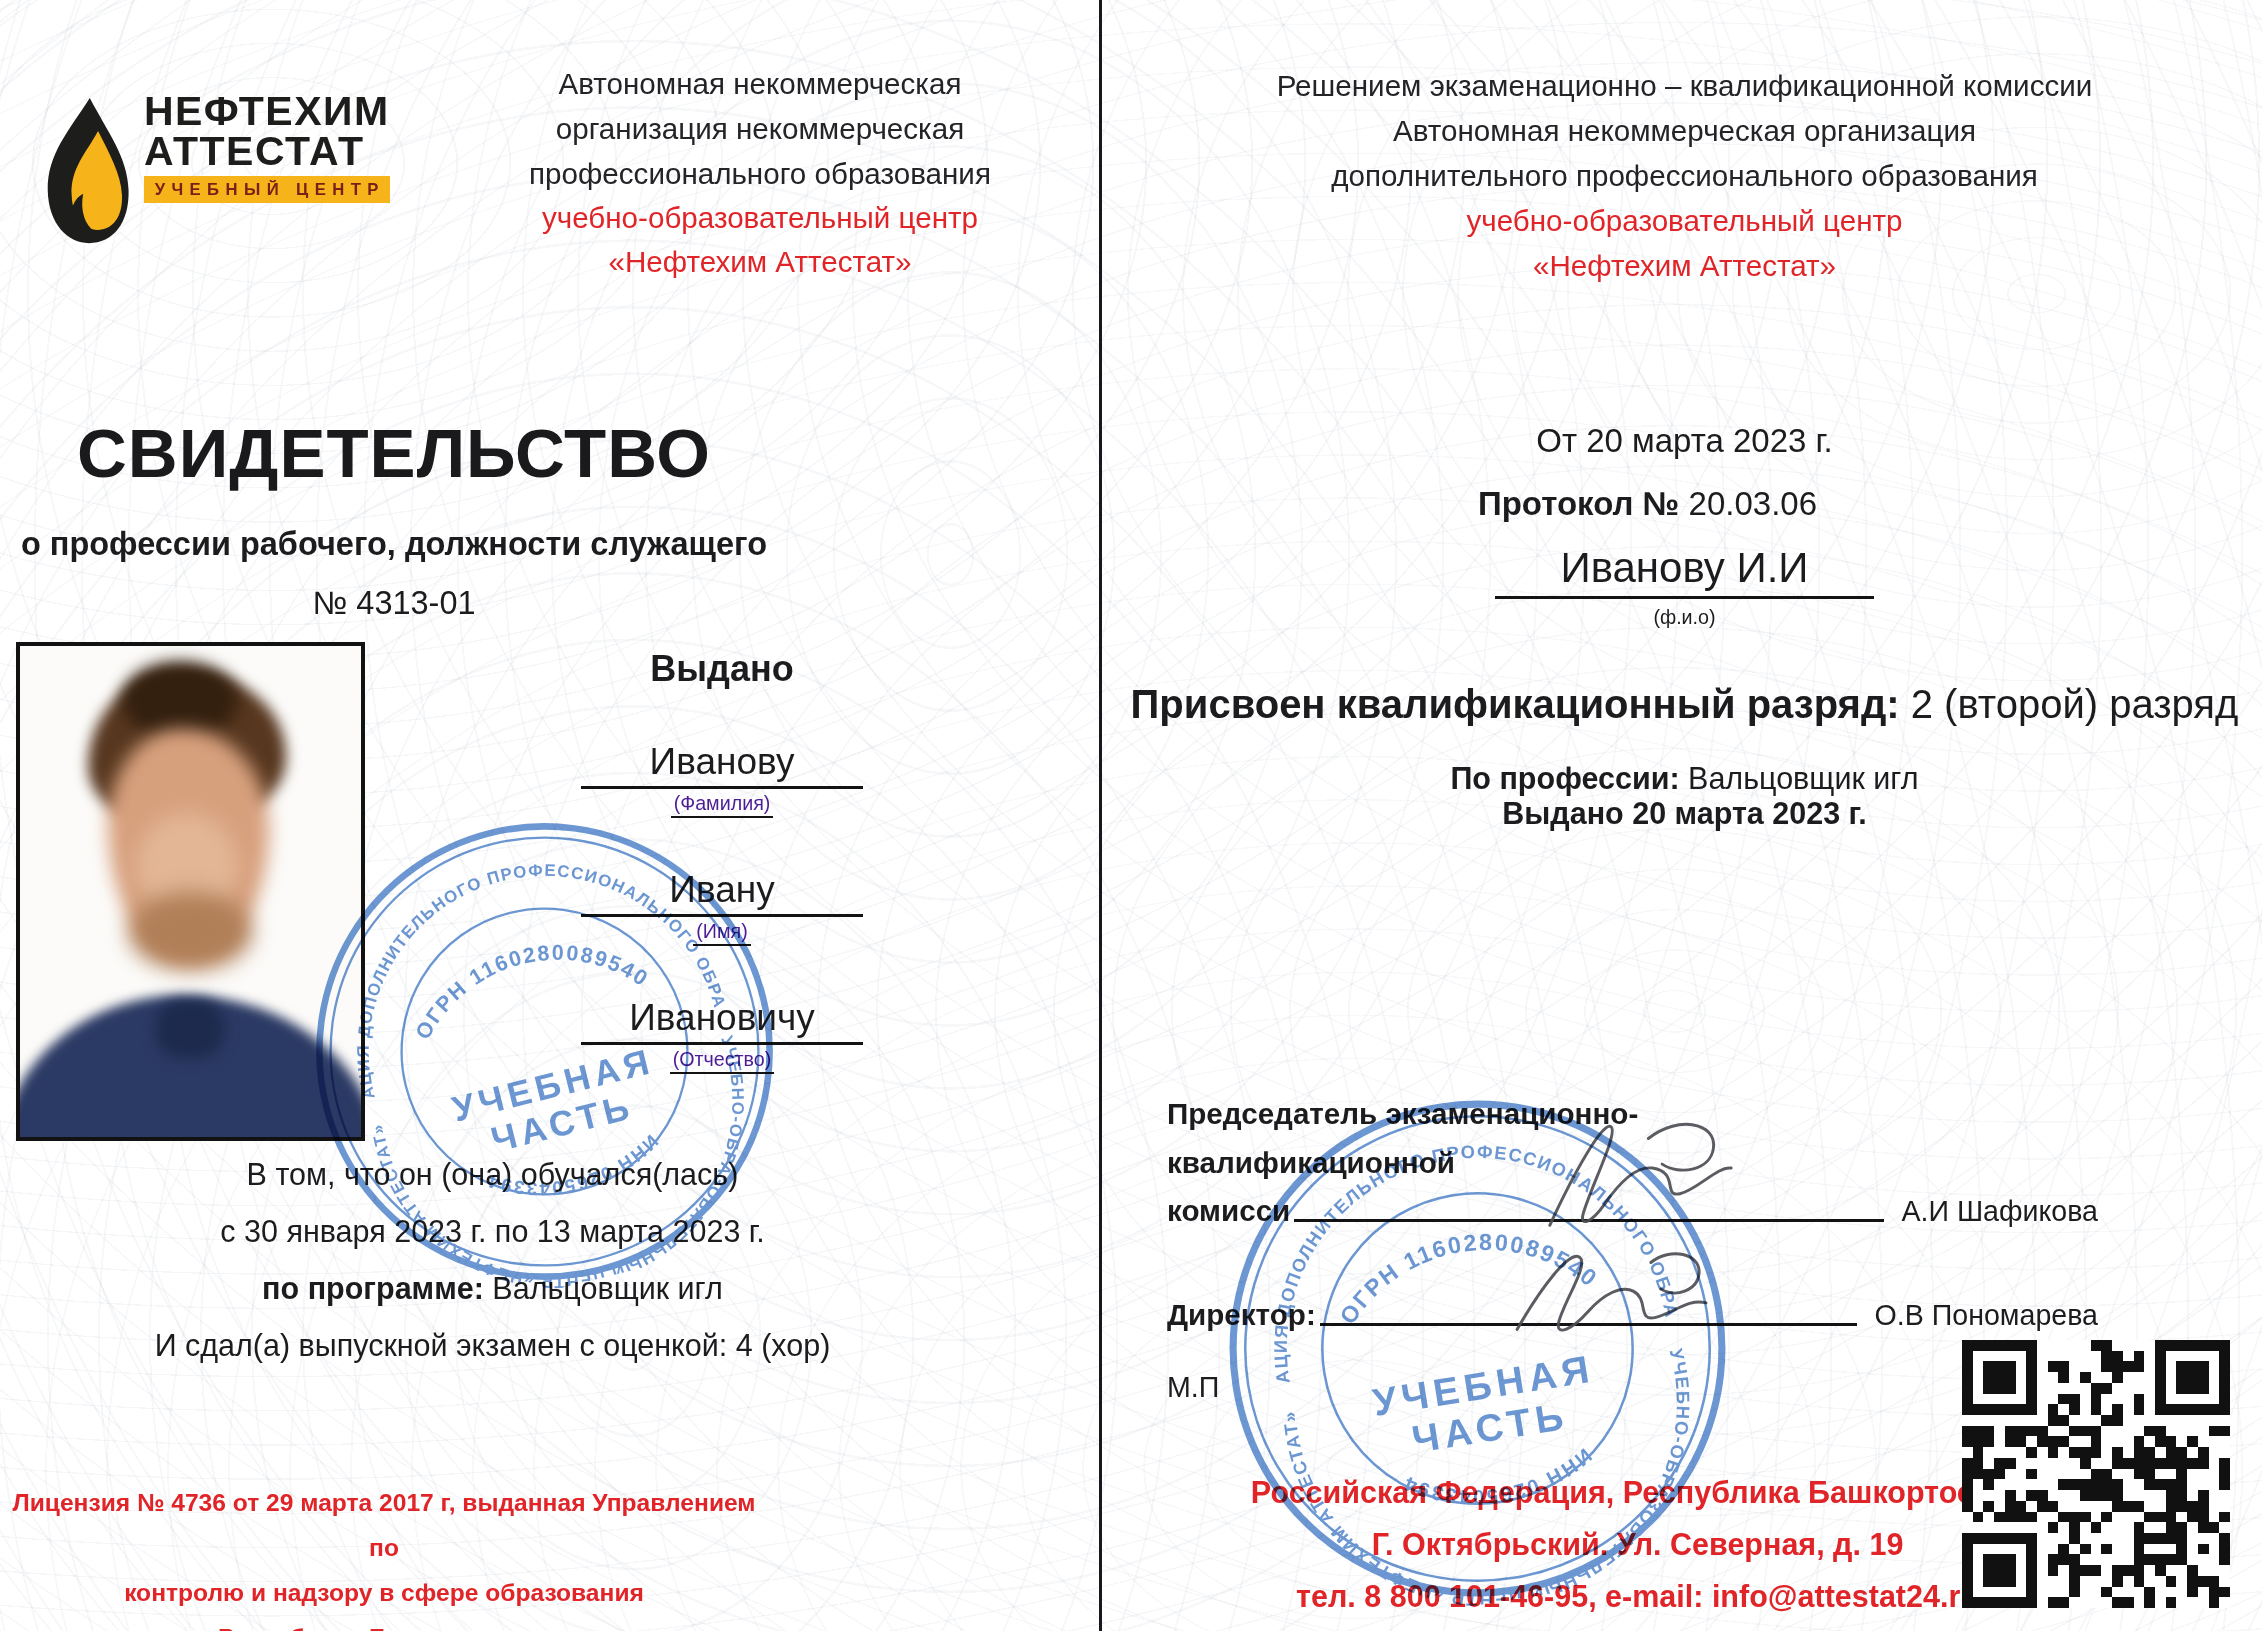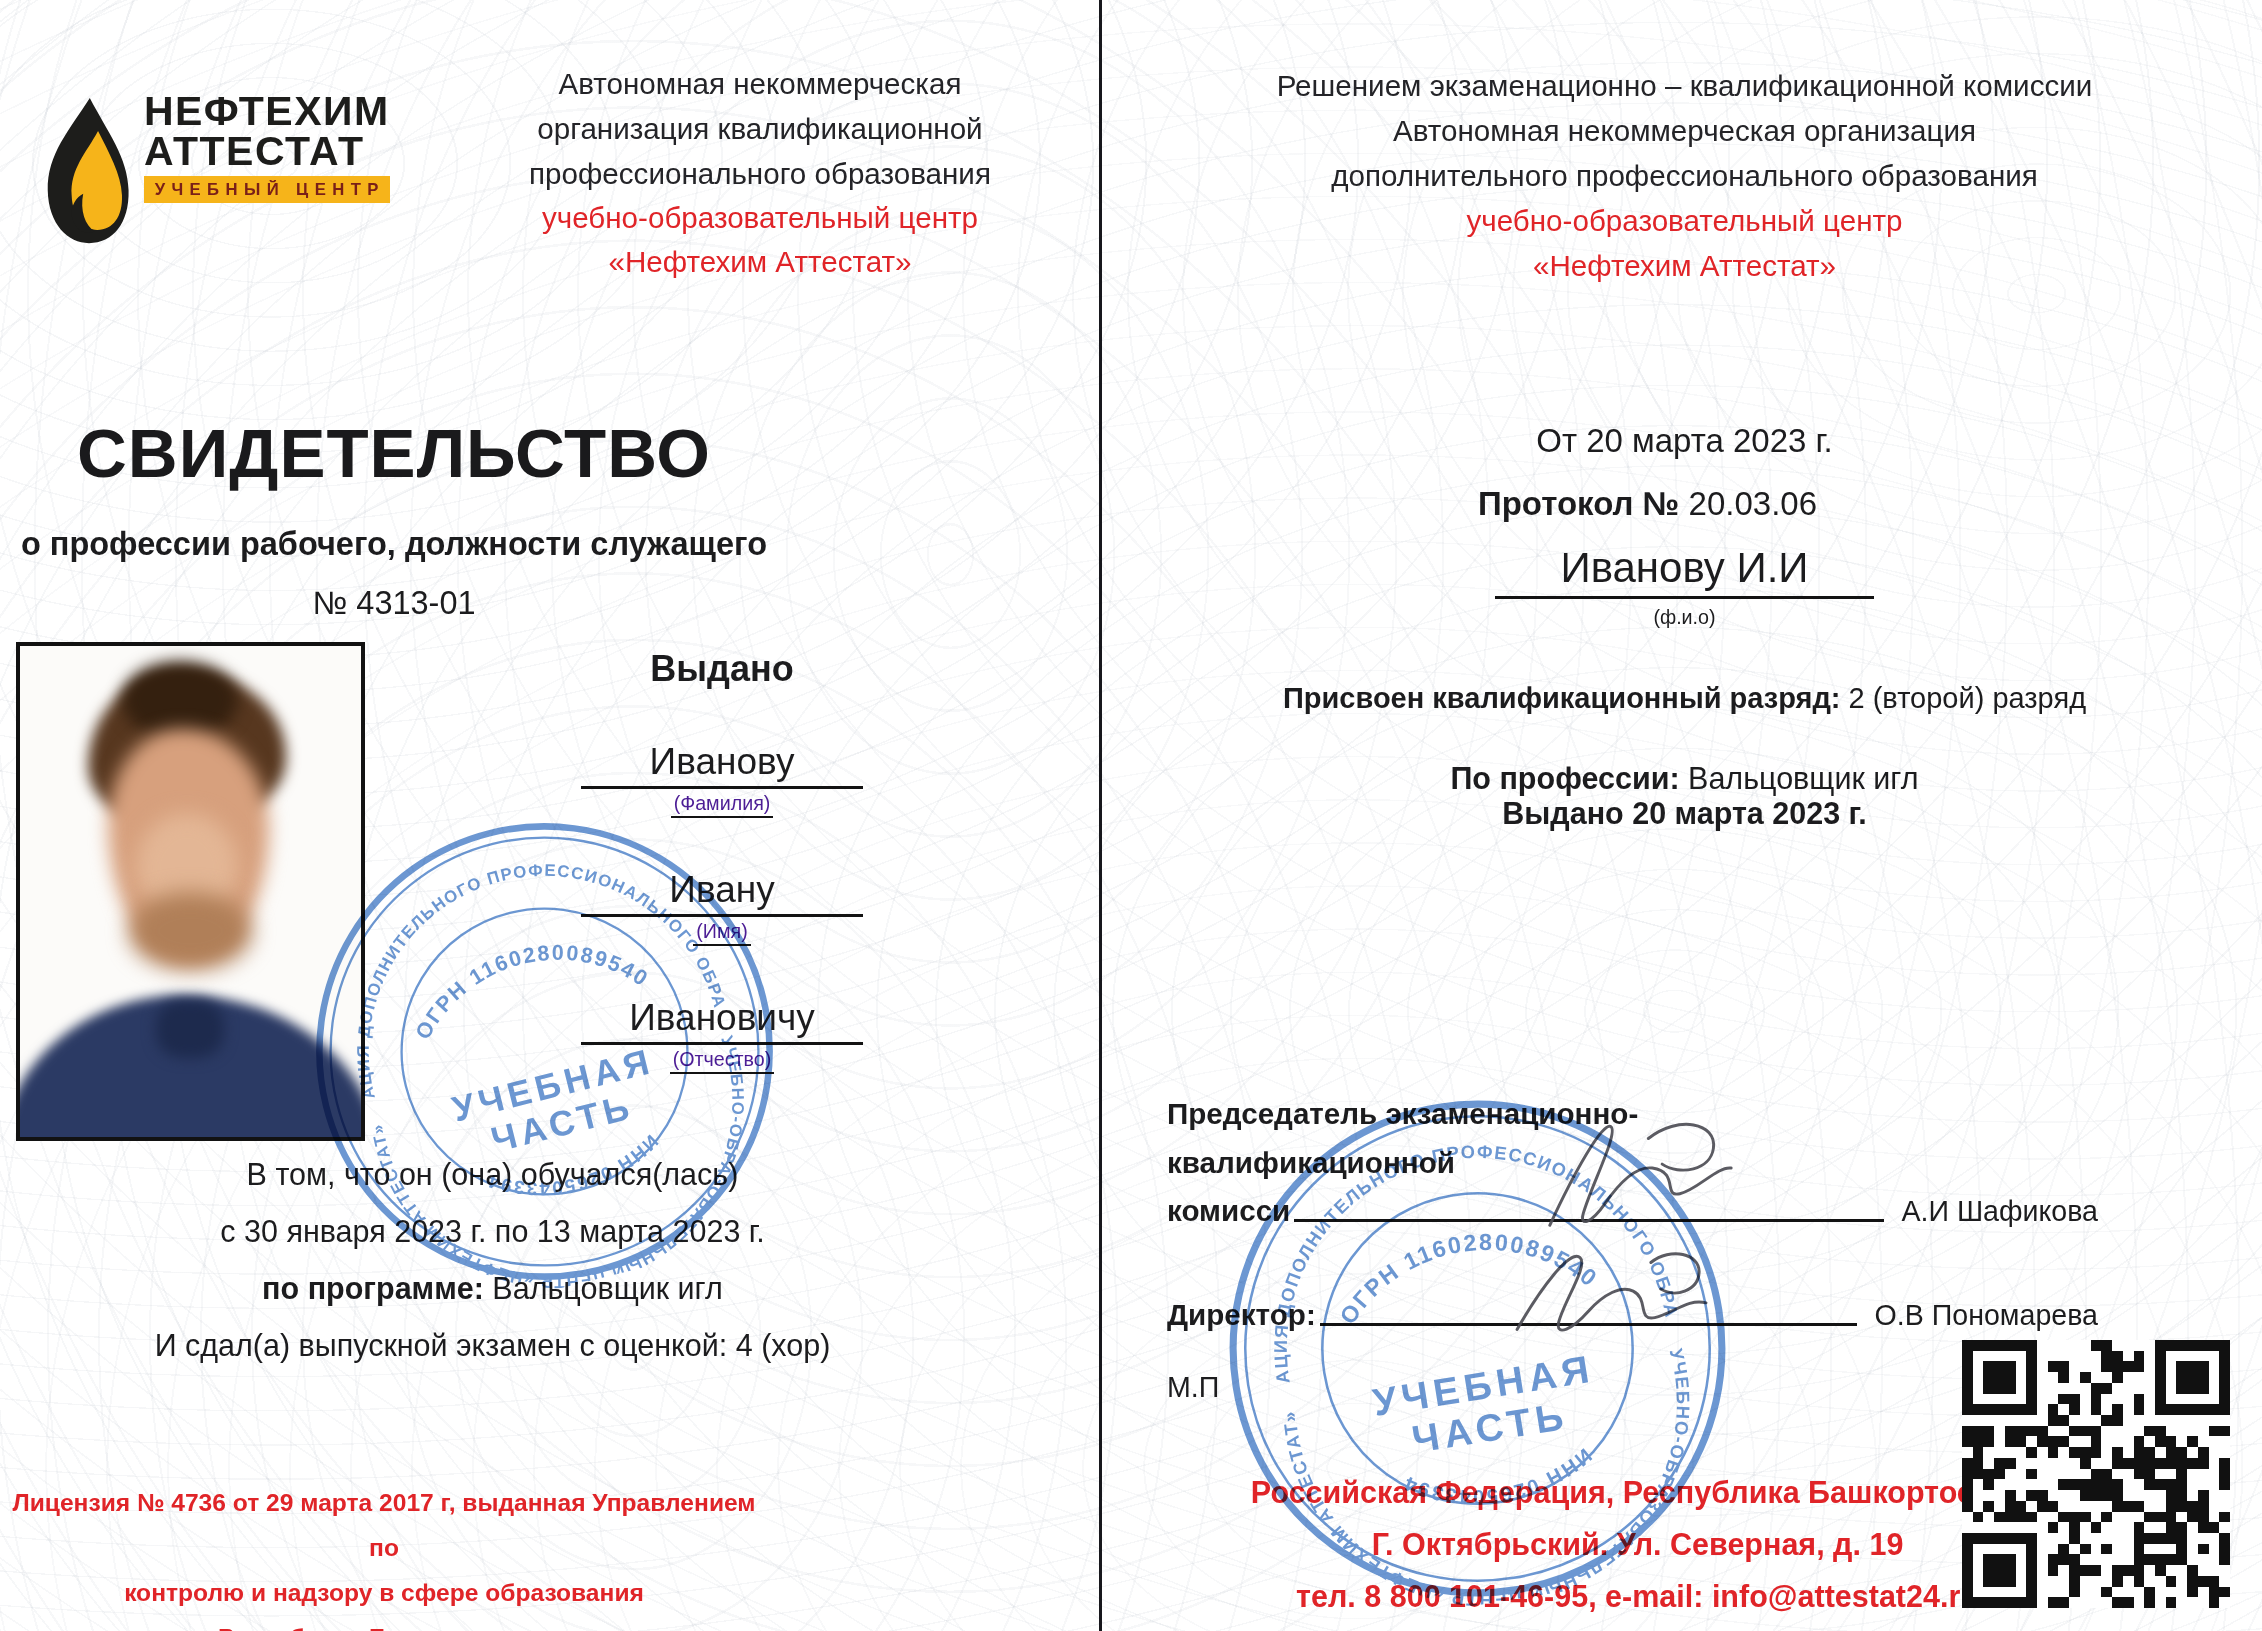--- a/index.html
+++ b/index.html
@@ -69,21 +69,21 @@
   
   .license-block{left:0;top:1480px;width:768px;font-size:24.6px;line-height:45px;font-weight:700;color:var(--red);}
 
   
   .r-header{left:1128px;top:63px;width:1113px;font-size:29.6px;line-height:45px;color:#242428;}
   .r-date{left:1128px;top:422px;width:1113px;font-size:33px;}
   .r-protocol{left:1091px;top:485px;width:1113px;font-size:33px;}
   .r-recipient-wrap{left:1128px;top:544px;width:1113px;}
   .r-recipient{display:inline-block;font-size:42px;min-width:360px;border-bottom:3px solid #131313;padding:0 9.9px 3.9px;}
   .r-recipient-caption{margin-top:7px;font-size:19.7px;}
-  .r-grade{left:1128px;top:682px;width:1113px;font-size:29px;}
+  .r-grade{left:1128px;top:682px;width:1113px;font-size:40px;}
   .r-profession{left:1128px;top:741px;width:1113px;font-size:30.5px;margin-top:20px;}
   .r-issue{left:1128px;top:796px;width:1113px;font-size:30.5px;font-weight:700;}
 
   
   .chair-label{left:1167px;top:1089px;width:690px;font-size:29.6px;font-weight:700;line-height:49px;}
   .sig-row{display:flex;align-items:flex-end;width:931px;}
   .sig-row .lbl{font-size:29.6px;font-weight:700;white-space:nowrap;padding-bottom:2px;}
   .sig-row .line{flex:1;border-bottom:3px solid #131313;height:9.9px;margin:0 17.7px 7.9px 3.9px;}
   .sig-row .nm{font-size:28.6px;white-space:nowrap;padding-bottom:2px;}
   .chair-row{left:1167px;top:1194px;}
@@ -121,21 +121,21 @@
   </svg>
   <div class="logo-right">
     <div class="logo-title">НЕФТЕХИМ</div>
     <div class="logo-title">АТТЕСТАТ</div>
     <div class="logo-banner">УЧЕБНЫЙ ЦЕНТР</div>
   </div>
 </div>
 
 <div class="abs org-block center">
   <div>Автономная некоммерческая</div>
-  <div>организация квалификационной</div>
+  <div>организация некоммерческая</div>
   <div>профессионального образования</div>
   <div class="red">учебно-образовательный центр</div>
   <div class="red">«Нефтехим Аттестат»</div>
 </div>
 
 <div class="abs title-block center">
   <div class="doc-title">СВИДЕТЕЛЬСТВО</div>
   <div class="doc-subtitle">о профессии рабочего, должности служащего</div>
   <div class="doc-number">№ 4313-01</div>
 </div>

